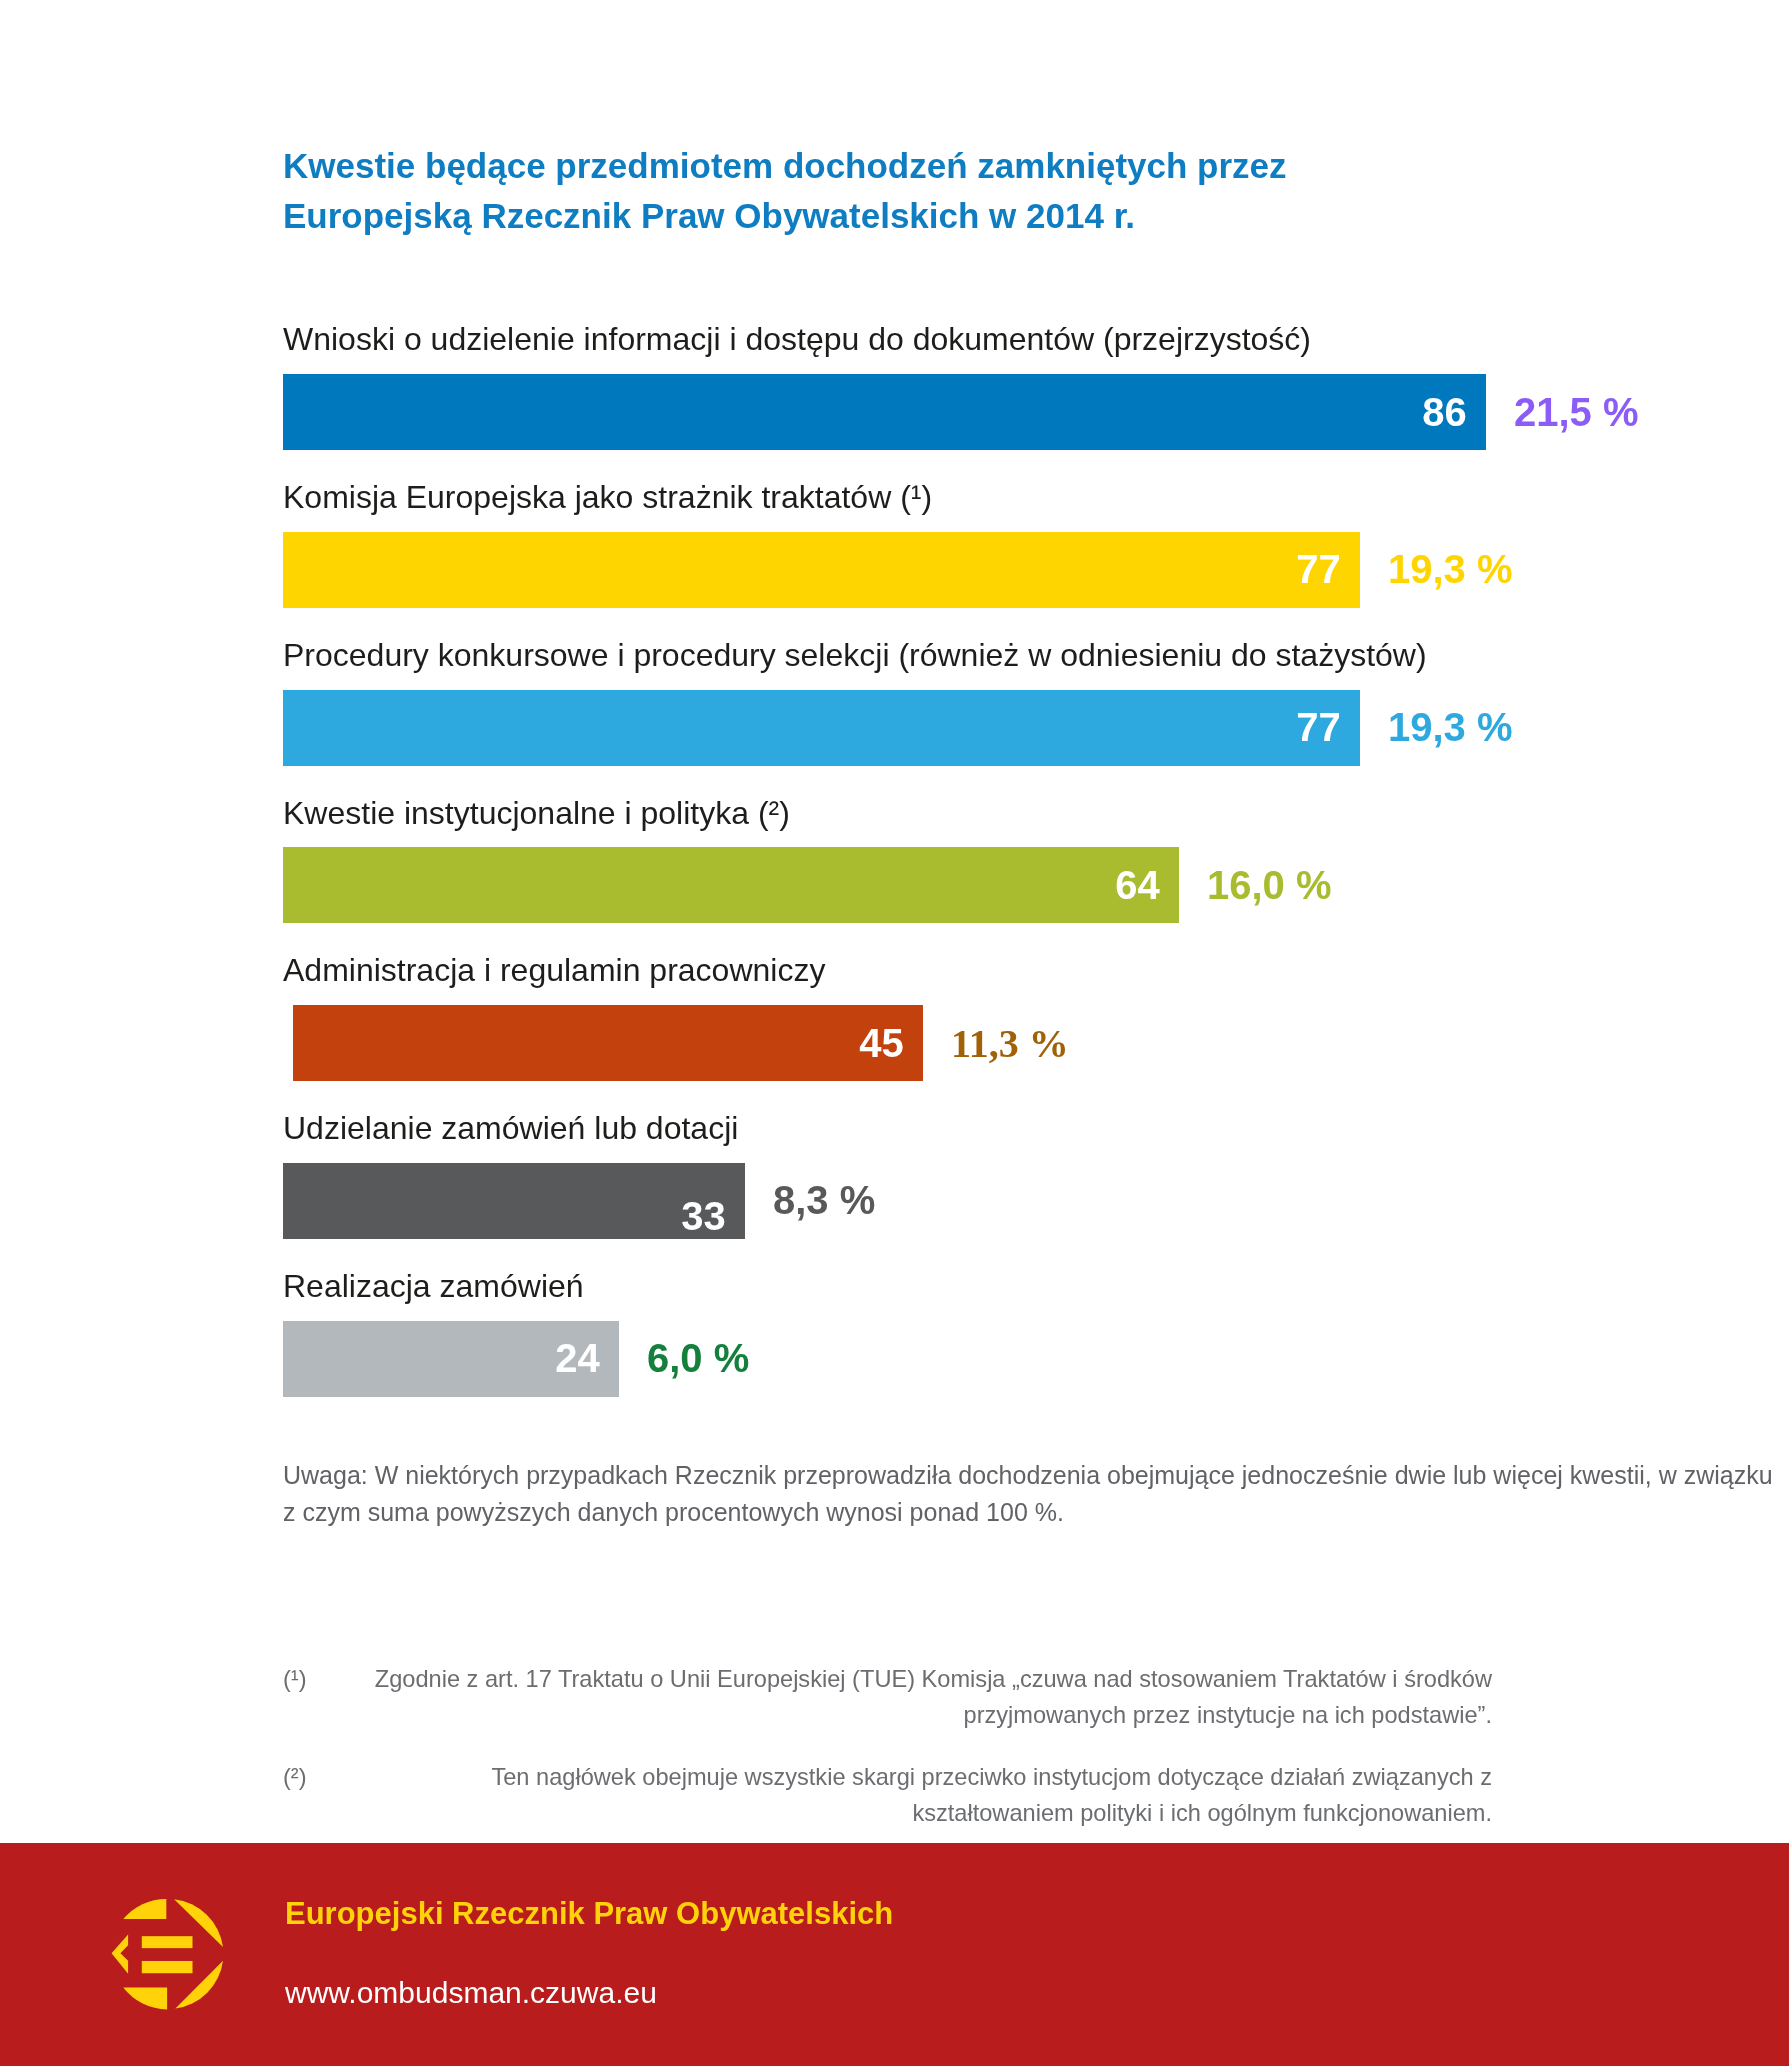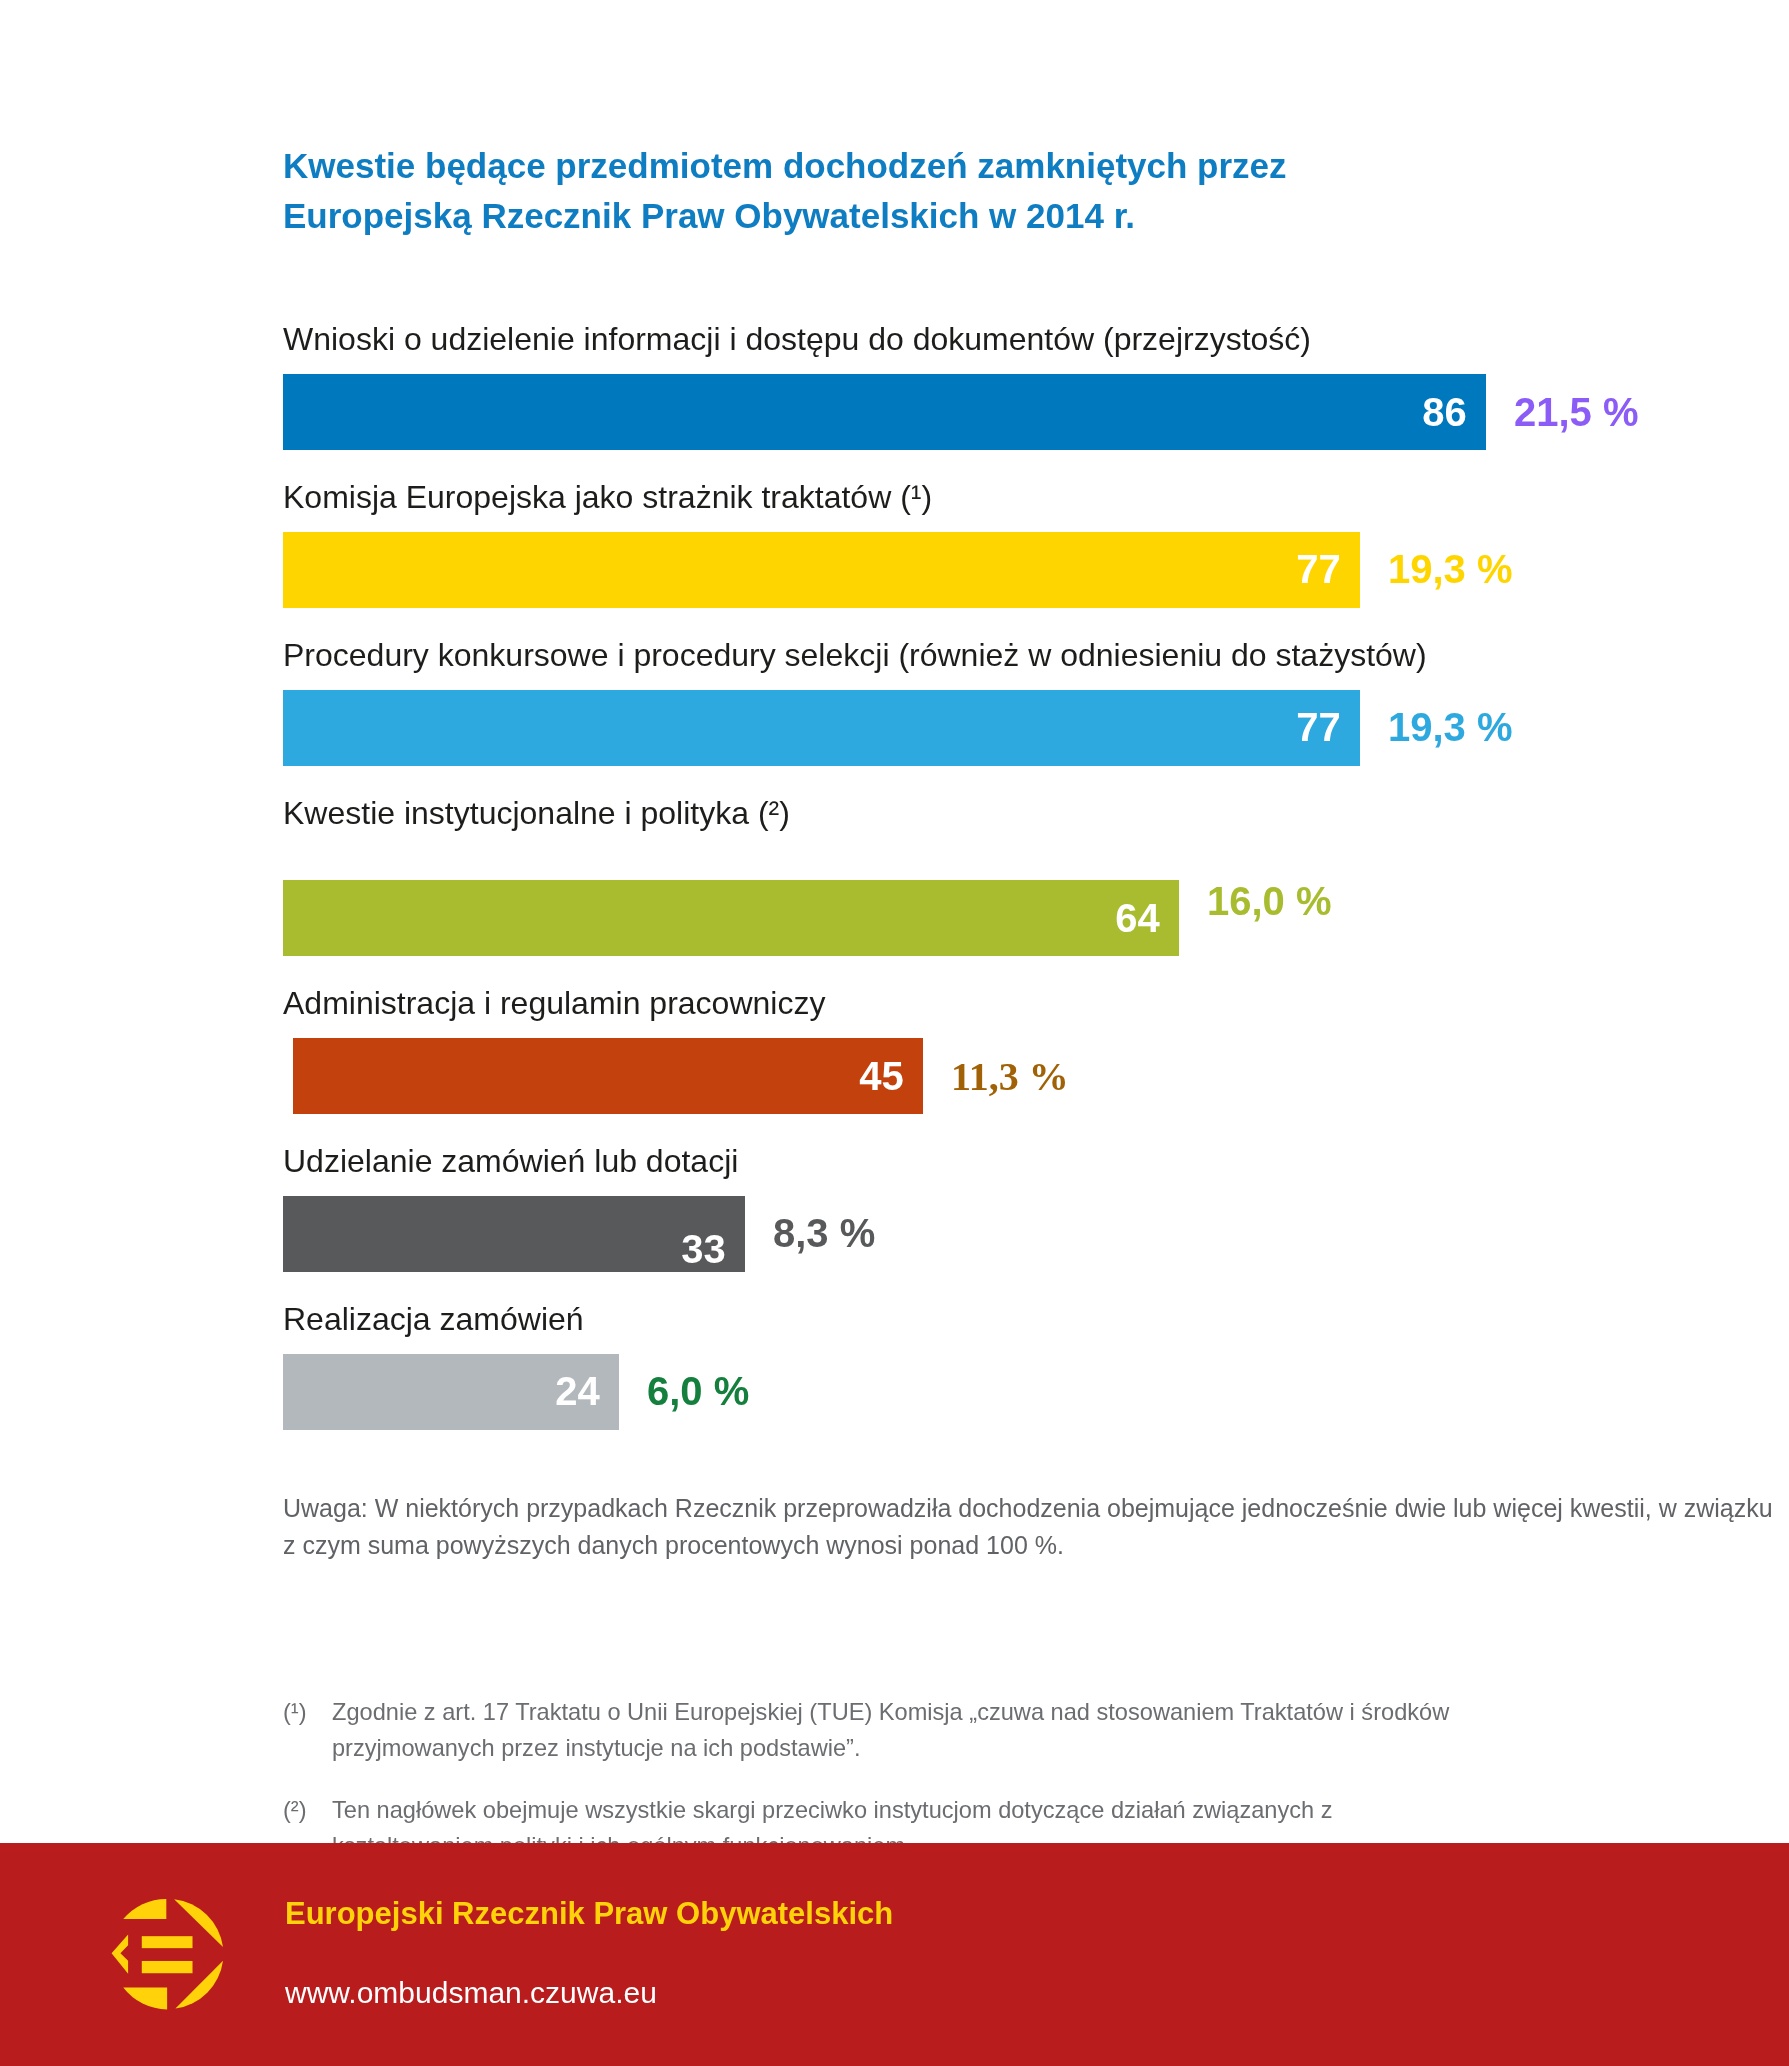--- a/index.html
+++ b/index.html
@@ -74,21 +74,21 @@
     display: flex;
     margin-bottom: 25px;
     color: #6B6D70;
     font-size: 23.6px;
     line-height: 1.55;
   }
   .footnote-marker {
     width: 49px;
     flex: 0 0 49px;
   }
-  .footnote-text { max-width: 1160px; }
+  .footnote-text { max-width: 1160px; text-align: right; }
   #footer {
     position: absolute;
     left: 0;
     top: 1843px;
     width: 1790px;
     height: 223px;
     background: #b91c1c;
     padding-left: 46px;
   }
   .footer-logo {
@@ -151,21 +151,21 @@
           <div class="bar-row">
             <div class="bar" style="width: 1077px; background: rgb(46, 169, 223);">
               <span class="bar-value">77</span>
             </div>
             <span class="bar-pct" style="color: rgb(46, 169, 223);">19,3 %</span>
           </div>
         </div>
         <div class="bar-group">
           <div class="bar-label">Kwestie instytucjonalne i polityka (²)</div>
           <div class="bar-row">
-            <div class="bar" style="width: 896px; background: rgb(169, 188, 47); margin-top: 33px;">
+            <div class="bar" style="width: 896px; background: rgb(169, 188, 47);">
               <span class="bar-value">64</span>
             </div>
             <span class="bar-pct" style="color: rgb(169, 188, 47);">16,0 %</span>
           </div>
         </div>
         <div class="bar-group">
           <div class="bar-label">Administracja i regulamin pracowniczy</div>
           <div class="bar-row">
             <div class="bar" style="width: 630px; background: #c2410c; margin-left: 10px;">
               <span class="bar-value">45</span>

